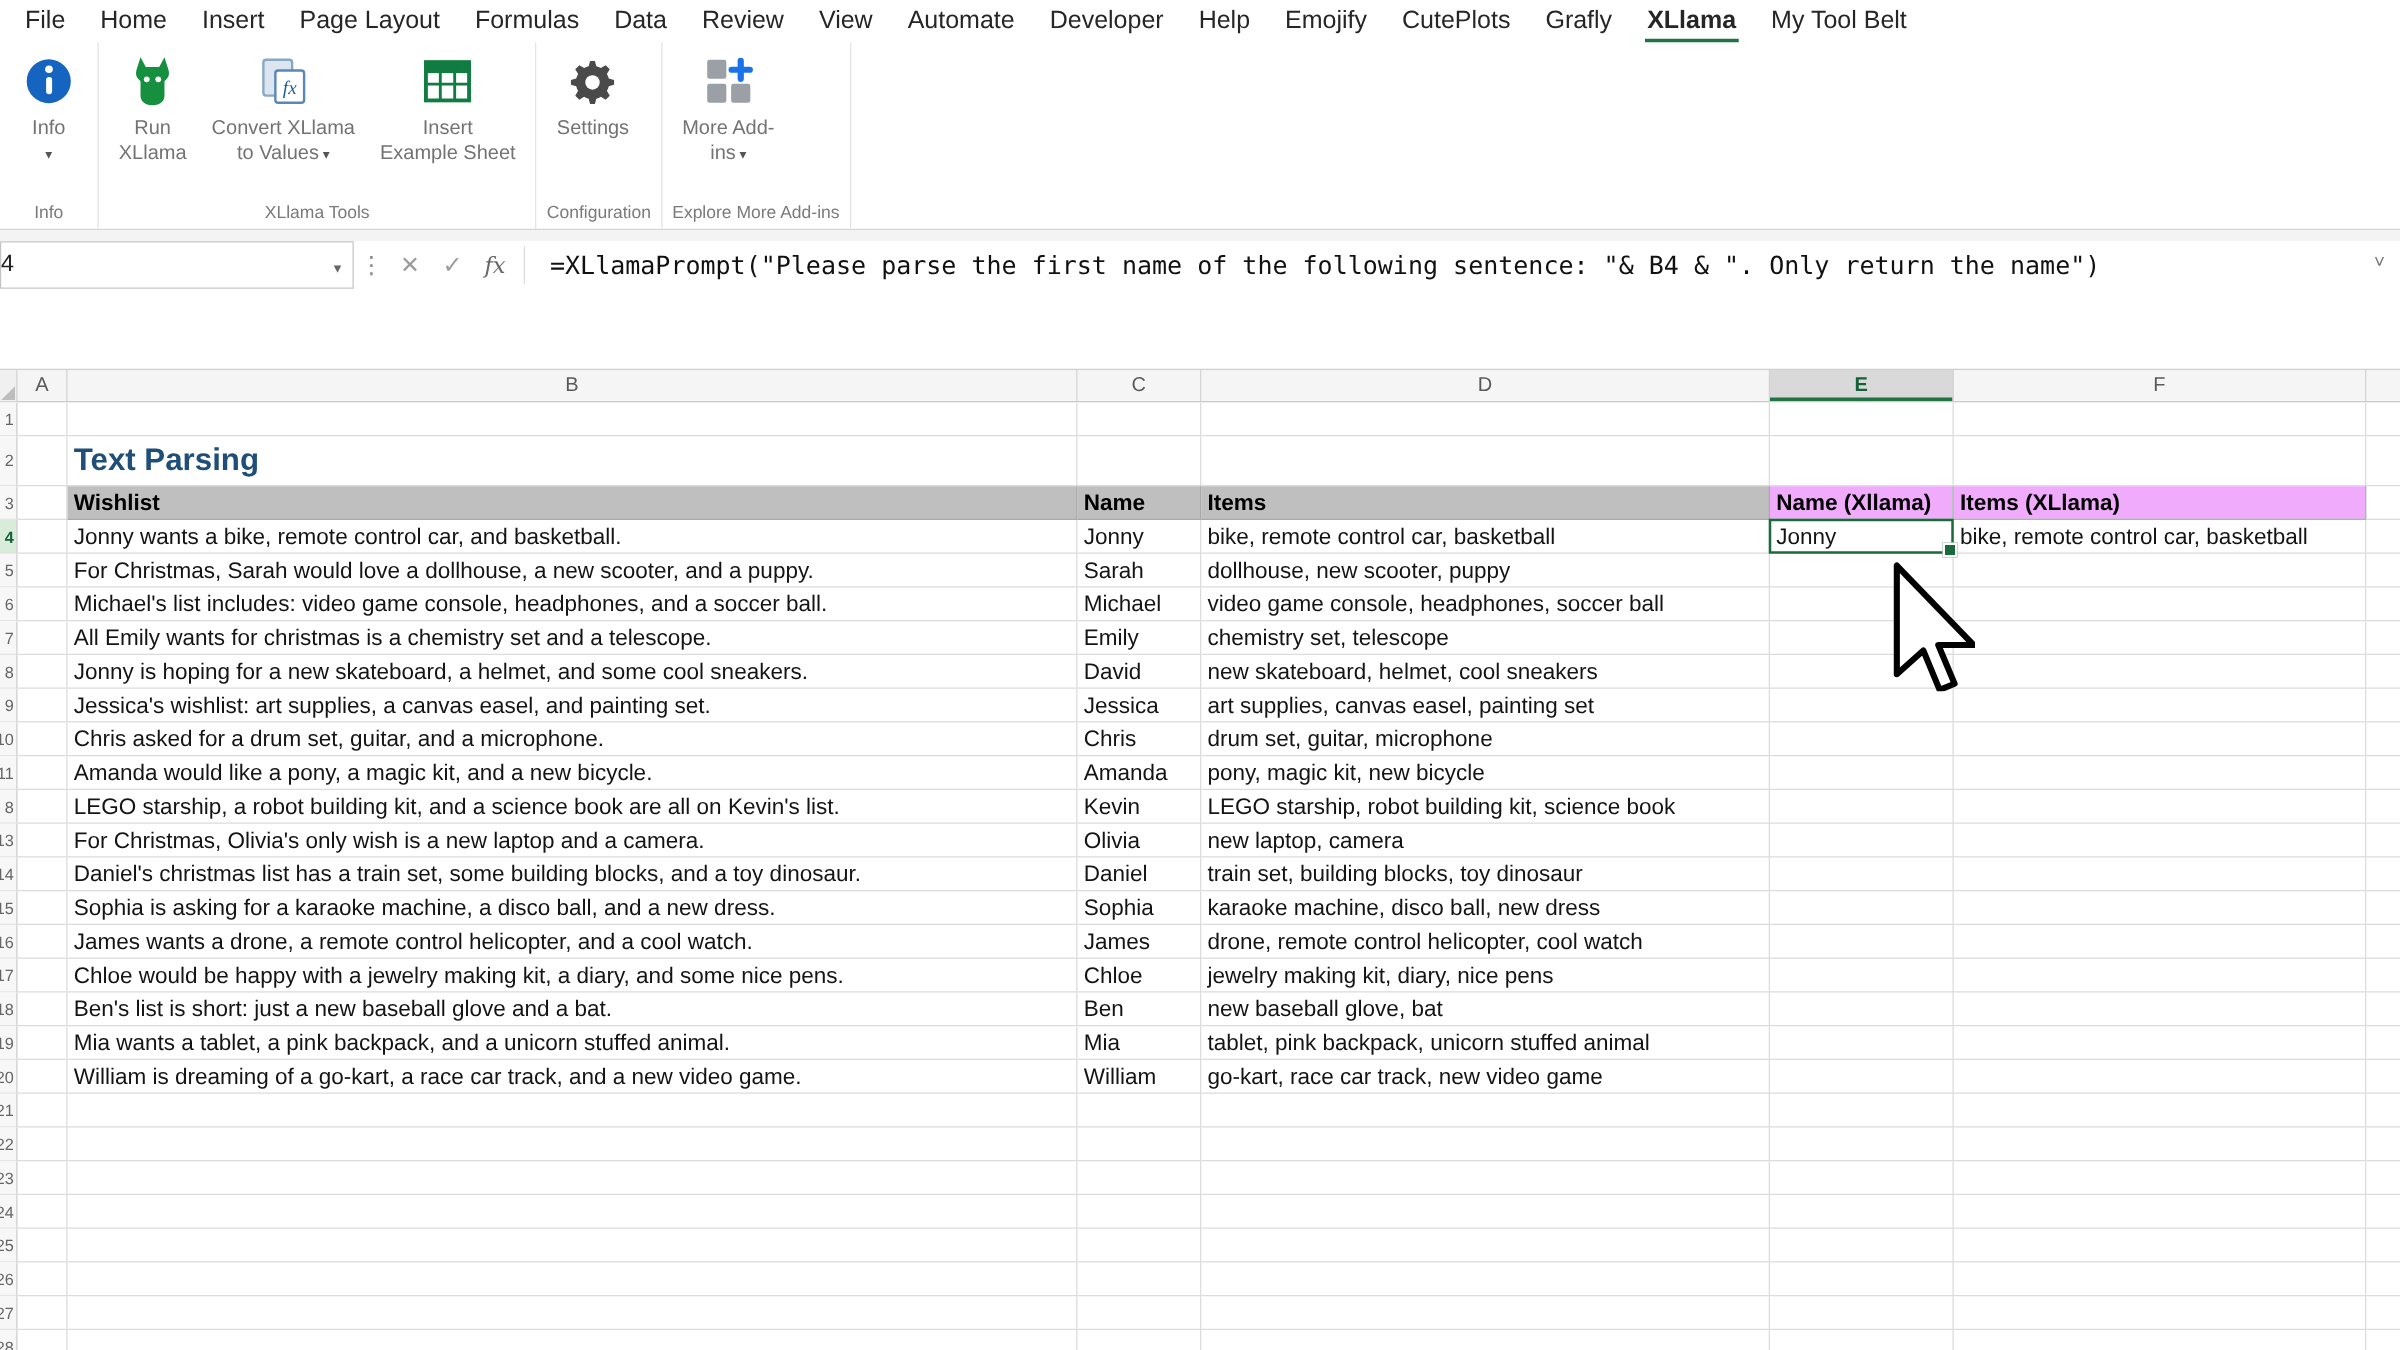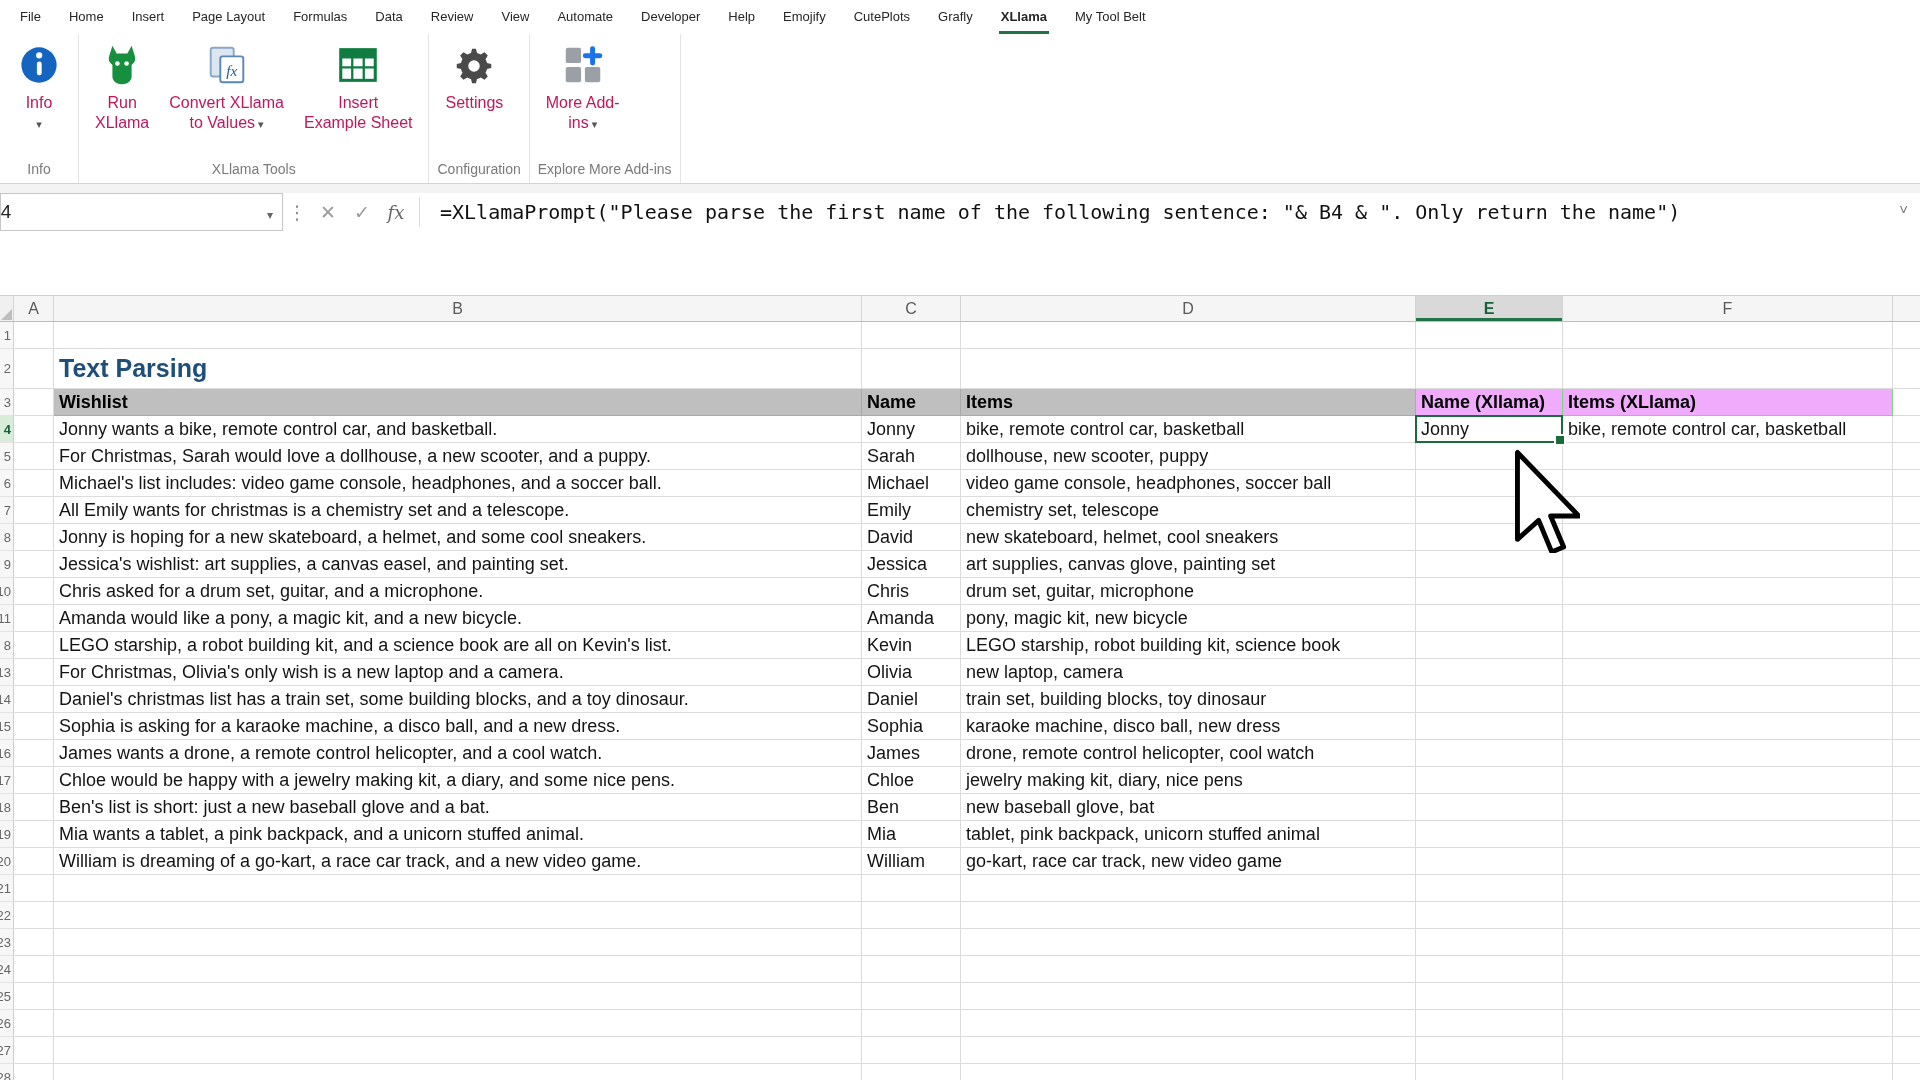--- a/index.html
+++ b/index.html
@@ -2,29 +2,29 @@
 <html><head>
 <meta charset="utf-8">
 <style>
   html,body{margin:0;padding:0;}
   body{width:1920px;height:1080px;overflow:hidden;position:relative;background:#fff;
        font-family:"Liberation Sans",sans-serif;color:#222;}
 
   
   .menubar{position:absolute;top:0;left:0;right:0;height:34px;background:#fff;display:flex;align-items:center;padding-left:6px;}
   .mtabs{display:flex;height:34px;}
-  .mtab{padding:0 14px;font-size:13px;color:#262626;height:34px;line-height:33px;position:relative;white-space:nowrap;}
+  .mtab{padding:0 14px;font-size:20px;color:#262626;height:34px;line-height:33px;position:relative;white-space:nowrap;}
   .mtab.active{font-weight:bold;}
   .mtab.active::after{content:'';position:absolute;left:12px;right:12px;bottom:0;height:3px;background:#217346;}
 
   
   .ribbon{position:absolute;top:34px;left:0;right:0;height:150px;background:#fff;border-bottom:1px solid #d4d4d4;display:flex;box-sizing:border-box;}
   .rgroup{display:flex;flex-direction:column;border-right:1px solid #e4e4e4;}
   .rbuttons{flex:1;display:flex;align-items:flex-start;padding:6px 6px 0 6px;}
-  .rbtn{display:flex;flex-direction:column;align-items:center;padding:2px 10px;font-size:16px;color:#be185d;text-align:center;cursor:default;}
+  .rbtn{display:flex;flex-direction:column;align-items:center;padding:2px 10px;font-size:16px;color:#737373;text-align:center;cursor:default;}
   .ricon{width:46px;height:46px;margin-bottom:5px;}
   .ricon svg{width:46px;height:46px;display:block;}
   .l1,.l2{line-height:20px;white-space:nowrap;}
   .chev::before{content:'▾';font-size:11px;color:#555;margin-left:3px;}
   .chev.solo::before{margin-left:0;}
   .rg-label{height:26px;line-height:24px;text-align:center;color:#7a7a7a;font-size:14px;white-space:nowrap;padding:0 8px;}
 
   
   .gapstrip{position:absolute;top:184px;left:0;right:0;height:9px;background:#f3f3f3;}
   .fbar{position:absolute;top:193px;left:0;right:0;height:103px;background:#fff;border-bottom:1px solid #cfcfcf;box-sizing:border-box;}
@@ -299,21 +299,21 @@
       <div class="cell cD">new skateboard, helmet, cool sneakers</div>
       <div class="cell cE"></div>
       <div class="cell cF"></div>
       <div class="cell cG"></div>
     </div>
     <div class="srow">
       <div class="gut">9</div>
       <div class="cell cA"></div>
       <div class="cell cB">Jessica's wishlist: art supplies, a canvas easel, and painting set.</div>
       <div class="cell cC">Jessica</div>
-      <div class="cell cD">art supplies, canvas glove, painting set</div>
+      <div class="cell cD">art supplies, canvas easel, painting set</div>
       <div class="cell cE"></div>
       <div class="cell cF"></div>
       <div class="cell cG"></div>
     </div>
     <div class="srow">
       <div class="gut">10</div>
       <div class="cell cA"></div>
       <div class="cell cB">Chris asked for a drum set, guitar, and a microphone.</div>
       <div class="cell cC">Chris</div>
       <div class="cell cD">drum set, guitar, microphone</div>

